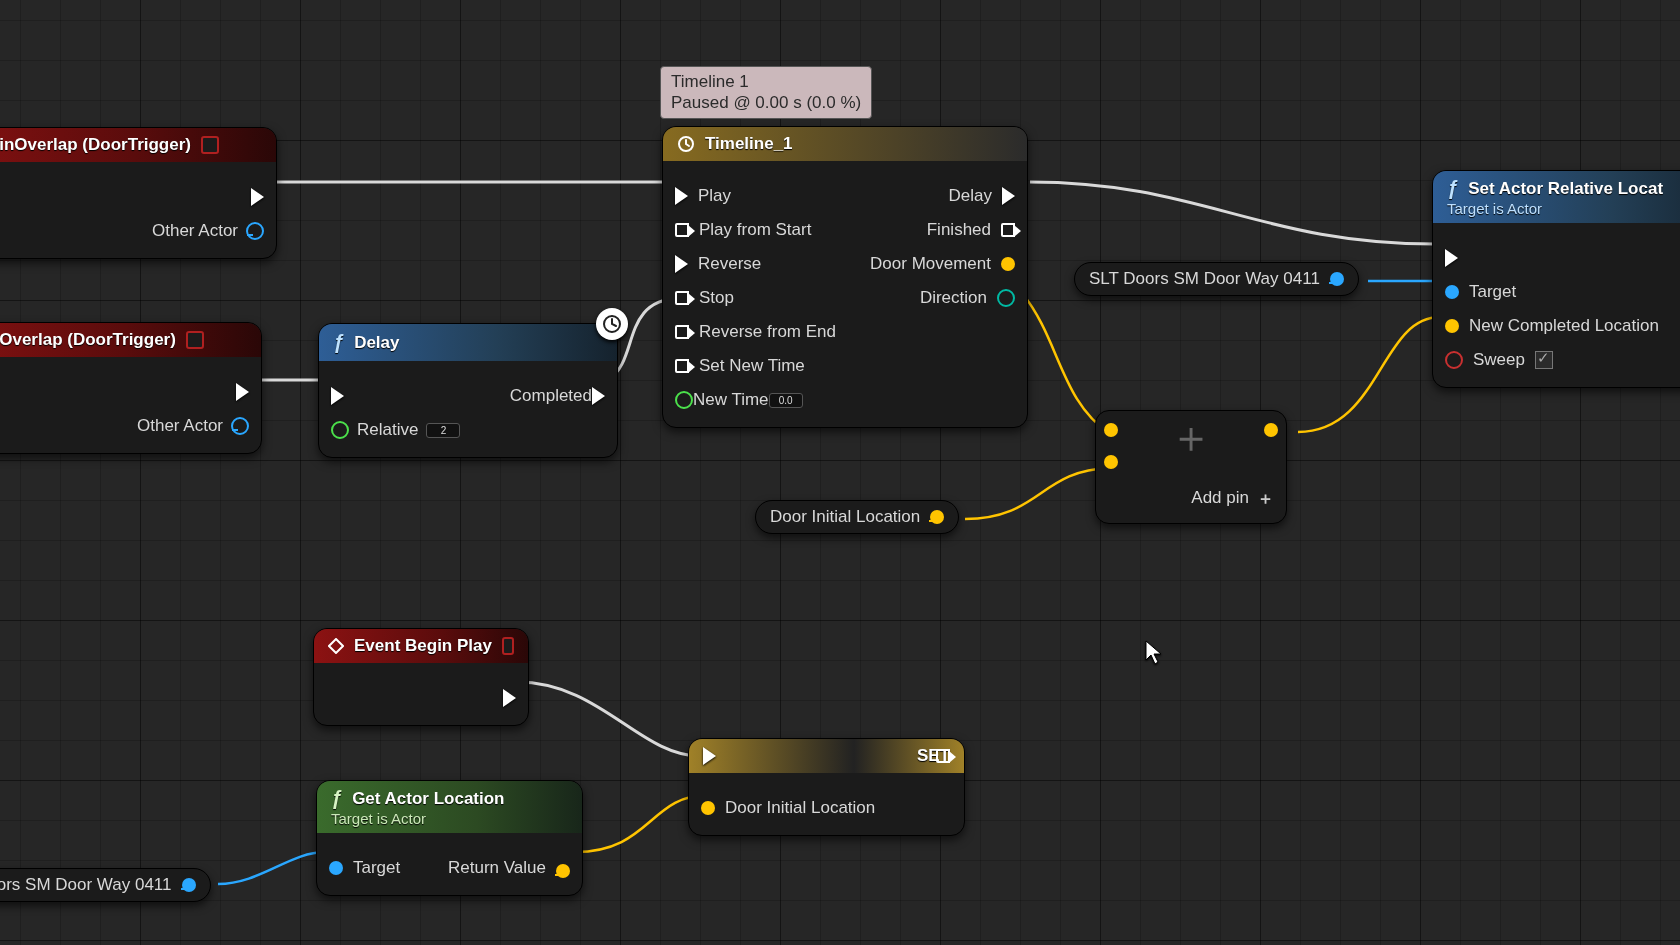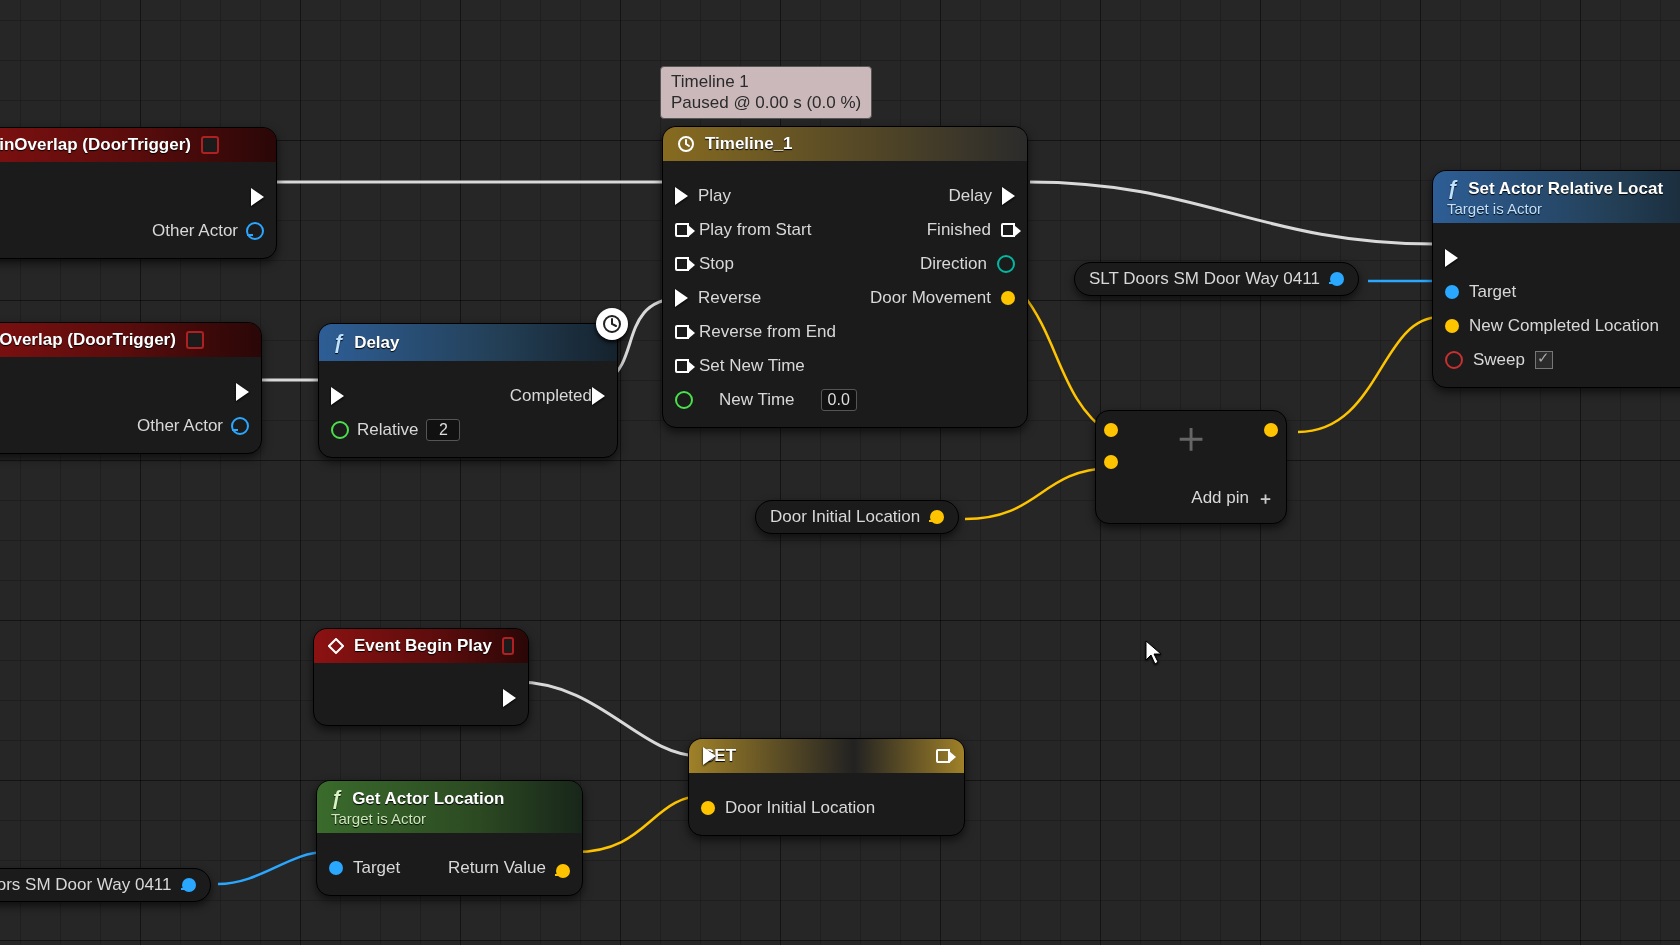--- a/index.html
+++ b/index.html
@@ -12,21 +12,21 @@
       linear-gradient(rgba(0,0,0,0.18) 1px,transparent 1px),
       linear-gradient(90deg,rgba(0,0,0,0.18) 1px,transparent 1px);
     background-size:160px 160px,160px 160px,40px 40px,40px 40px;
     background-position:-20px -20px,-20px -20px,-20px -20px,-20px -20px}
   .node{position:absolute;border:1px solid #000;border-radius:14px;background:#1b1b1b;box-shadow:0 4px 10px rgba(0,0,0,.6)}
   .hdr{display:flex;align-items:center;gap:10px;padding:7px 14px;border-radius:13px 13px 0 0;font-weight:600;color:#fff;text-shadow:0 1px 1px #000}
   .hdr-red{background:linear-gradient(90deg,#8c1212 0%,#5a0c0c 60%,#2a0707 100%)}
   .hdr-blue{background:linear-gradient(90deg,#2e5e96 0%,#233f56 60%,#15222d 100%)}
   .hdr-green{background:linear-gradient(90deg,#3a6b2c 0%,#2c4a22 60%,#18261a 100%)}
   .hdr-tl{background:linear-gradient(90deg,#a08128 0%,#2b2b2b 100%)}
-  .hdr-set{background:linear-gradient(90deg,#a08128 0%,#222 60%,#a08128 100%);justify-content:flex-start}
+  .hdr-set{background:linear-gradient(90deg,#a08128 0%,#222 60%,#a08128 100%);justify-content:flex-end}
   .body{padding:18px 12px 10px}
   .row{display:flex;align-items:center;min-height:34px}
   .row.between{justify-content:space-between}
   .row.end{justify-content:flex-end}
   .lbl{white-space:nowrap}
   .sub{color:#bde0ff;font-size:15px;font-weight:400}
   .delegate{display:inline-block;width:14px;height:14px;border:2px solid #b02020;border-radius:3px;background:#1b1b1b}
   .exec-tri{display:inline-block;width:0;height:0;border-top:9px solid transparent;border-bottom:9px solid transparent;border-left:13px solid #fff;filter:drop-shadow(0 1px 1px #000)}
   .exec-hollow-in{display:inline-block;width:14px;height:14px;position:relative}
   .exec-hollow-in::before{content:"";position:absolute;inset:0;border:2px solid #fff;border-radius:2px 0 0 2px}
@@ -35,21 +35,21 @@
   .dot-ring{background:transparent;border:2px solid}
   .c-obj{background:#2aa7ff;border-color:#2aa7ff}
   .c-vec{background:#ffc400;border-color:#ffc400}
   .ring-obj{border-color:#2aa7ff}
   .ring-flt{border-color:#4be04b}
   .ring-enum{border-color:#00b9a3}
   .ring-bool{border-color:#c83030}
   .with-tail::after{content:"";display:inline-block;width:6px;height:2px;vertical-align:middle;margin-left:-1px}
   .tail-obj::after{background:#2aa7ff}
   .tail-vec::after{background:#ffc400}
-  .inbox{display:inline-block;border:1px solid #555;background:#111;color:#ddd;padding:1px 6px;min-width:20px;text-align:center;border-radius:3px;font-size:16px}
+  .inbox{display:inline-block;border:1px solid #555;background:#111;color:#ddd;padding:1px 6px;min-width:20px;text-align:center;border-radius:3px;font-size:10px}
   .f-ico{font-style:italic;color:#bfe3ff;font-size:20px}
   .clock-lg{position:absolute;width:32px;height:32px;background:#fff;border-radius:50%;display:flex;align-items:center;justify-content:center;color:#222;font-weight:700;font-size:16px;box-shadow:0 2px 4px #000}
   .tooltip{position:absolute;background:#cbb8bb;color:#2b2b2b;border:1px solid #555;border-radius:4px;padding:4px 10px;font-size:17px;line-height:1.25}
   .pill{position:absolute;background:#1b1b1b;border:1px solid #000;border-radius:22px;padding:6px 14px;display:flex;align-items:center;gap:10px;box-shadow:0 4px 8px rgba(0,0,0,.6)}
   .mathnode{position:absolute;background:#1b1b1b;border:1px solid #000;border-radius:14px;box-shadow:0 4px 8px rgba(0,0,0,.6)}
   .plus{font-size:44px;color:#666;font-weight:300;line-height:1}
   .chk{display:inline-block;width:16px;height:16px;border:1px solid #777;background:#2b2b2b;position:relative}
   .chk::after{content:"✓";position:absolute;top:-3px;left:1px;color:#aaa;font-size:15px}
   svg.wires{position:absolute;inset:0;pointer-events:none}
   .cursor{position:absolute;width:0;height:0}
@@ -169,51 +169,51 @@
             <span class="exec-hollow-in"></span>
             <span class="lbl">Play from Start</span>
           </span>
         <span style="display:flex;align-items:center;gap:10px">
             <span class="lbl">Finished</span>
             <span class="exec-hollow-in" style="transform:scaleX(1)"></span>
           </span>
       </div>
       <div class="row between">
         <span style="display:flex;align-items:center;gap:10px">
+            <span class="exec-tri"></span>
+            <span class="lbl">Reverse</span>
+          </span>
+        <span style="display:flex;align-items:center;gap:10px">
+            <span class="lbl">Door Movement</span>
+            <span class="dot c-vec"></span>
+          </span>
+      </div>
+      <div class="row between">
+        <span style="display:flex;align-items:center;gap:10px">
             <span class="exec-hollow-in"></span>
             <span class="lbl">Stop</span>
           </span>
         <span style="display:flex;align-items:center;gap:10px">
             <span class="lbl">Direction</span>
             <span class="dot dot-ring ring-enum"></span>
-          </span>
-      </div>
-      <div class="row between">
-        <span style="display:flex;align-items:center;gap:10px">
-            <span class="exec-tri"></span>
-            <span class="lbl">Reverse</span>
-          </span>
-        <span style="display:flex;align-items:center;gap:10px">
-            <span class="lbl">Door Movement</span>
-            <span class="dot c-vec"></span>
           </span>
       </div>
       <div class="row">
           <span style="display:flex;align-items:center;gap:10px">
             <span class="exec-hollow-in"></span>
             <span class="lbl">Reverse from End</span>
           </span>
         </div>
       <div class="row">
           <span style="display:flex;align-items:center;gap:10px">
             <span class="exec-hollow-in"></span>
             <span class="lbl">Set New Time</span>
           </span>
         </div>
-      <div class="row" style="gap:26px">
+      <div class="row" style="gap:0">
         <span class="dot dot-ring ring-flt"></span>
         <span class="lbl">New Time</span>
         <span class="inbox">0.0</span>
       </div>
     </div>
   </div>
 
   <div class="pill" style="left:1074px;top:262px">
     <span class="lbl">SLT Doors SM Door Way 0411</span>
     <span class="dot c-obj with-tail tail-obj"></span>

